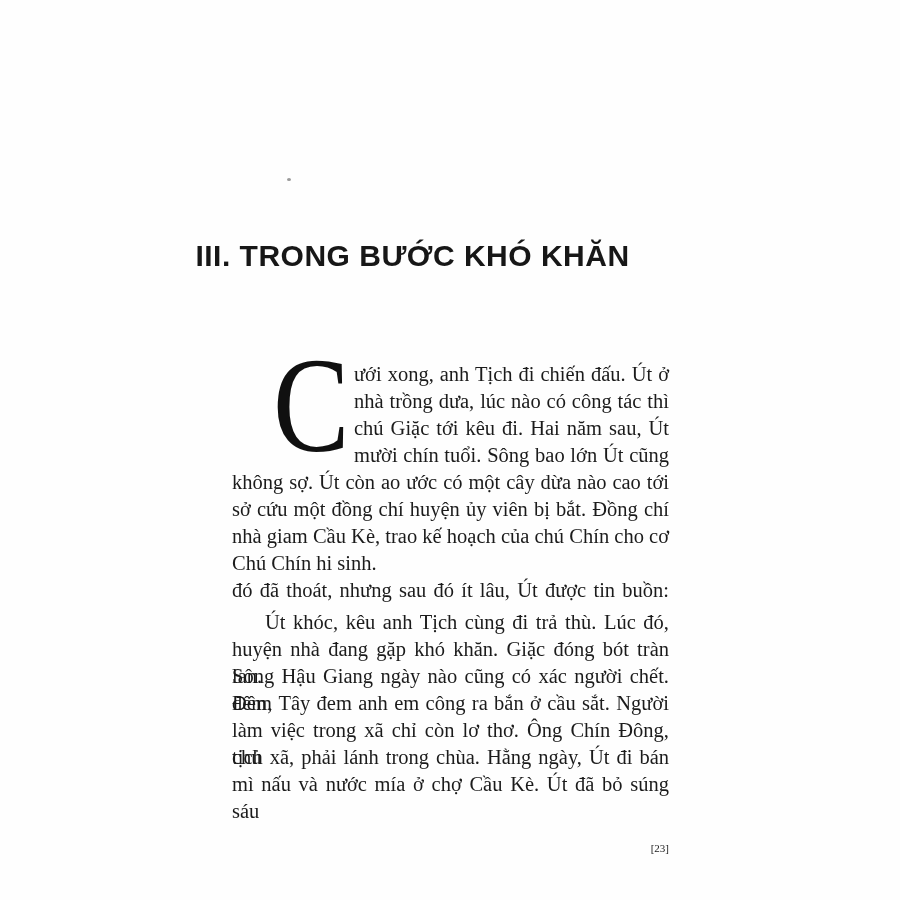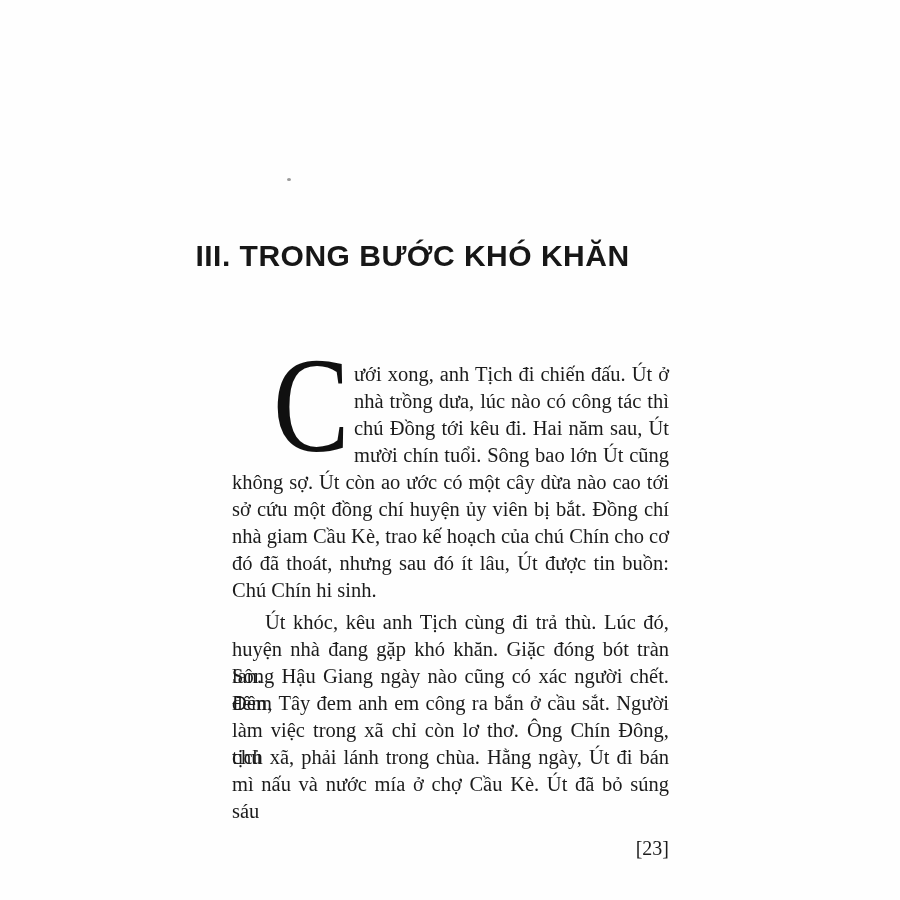--- a/index.html
+++ b/index.html
@@ -82,21 +82,21 @@
     transform: scaleX(0.85);
     transform-origin: left top;
     font-family: "Liberation Serif", "DejaVu Serif", serif;
   }
   .folio {
     position: absolute;
     left: 232px;
     top: 836px;
     width: 437px;
     text-align: right;
-    font-size: 20px;
+    font-size: 11px;
     line-height: 24px;
     color: #1b1b1b;
   }
 </style>
 </head>
 <body>
 
 <div class="page">
 
   <div class="scan-speck"></div>
@@ -104,27 +104,27 @@
   <h1 class="chapter-heading">III. TRONG BƯỚC KHÓ KHĂN</h1>
 
   <div class="body-text">
 
     <div class="para para-1">
       <span class="dropcap-float">
           <span class="dropcap-glyph">C</span>
         </span>
       <div class="text-line">ưới xong, anh Tịch đi chiến đấu. Út ở</div>
       <div class="text-line">nhà trồng dưa, lúc nào có công tác thì</div>
-      <div class="text-line">chú Đồng tới kêu đi. Hai năm sau, Út</div>
+      <div class="text-line">chú Giặc tới kêu đi. Hai năm sau, Út</div>
       <div class="text-line">mười chín tuổi. Sông bao lớn Út cũng</div>
       <div class="text-line">không sợ. Út còn ao ước có một cây dừa nào cao tới</div>
       <div class="text-line">sở cứu một đồng chí huyện ủy viên bị bắt. Đồng chí</div>
       <div class="text-line">nhà giam Cầu Kè, trao kế hoạch của chú Chín cho cơ</div>
+      <div class="text-line para-end">Chú Chín hi sinh.</div>
       <div class="text-line">đó đã thoát, nhưng sau đó ít lâu, Út được tin buồn:</div>
-      <div class="text-line para-end">Chú Chín hi sinh.</div>
     </div>
 
     <div class="para para-2">
       <div class="text-line first-indent">Út khóc, kêu anh Tịch cùng đi trả thù. Lúc đó,</div>
       <div class="text-line">huyện nhà đang gặp khó khăn. Giặc đóng bót tràn lan.</div>
       <div class="text-line">Sông Hậu Giang ngày nào cũng có xác người chết. Đêm</div>
       <div class="text-line">đêm, Tây đem anh em công ra bắn ở cầu sắt. Người</div>
       <div class="text-line">làm việc trong xã chỉ còn lơ thơ. Ông Chín Đông, chủ</div>
       <div class="text-line">tịch xã, phải lánh trong chùa. Hằng ngày, Út đi bán</div>
       <div class="text-line">mì nấu và nước mía ở chợ Cầu Kè. Út đã bỏ súng sáu</div>

